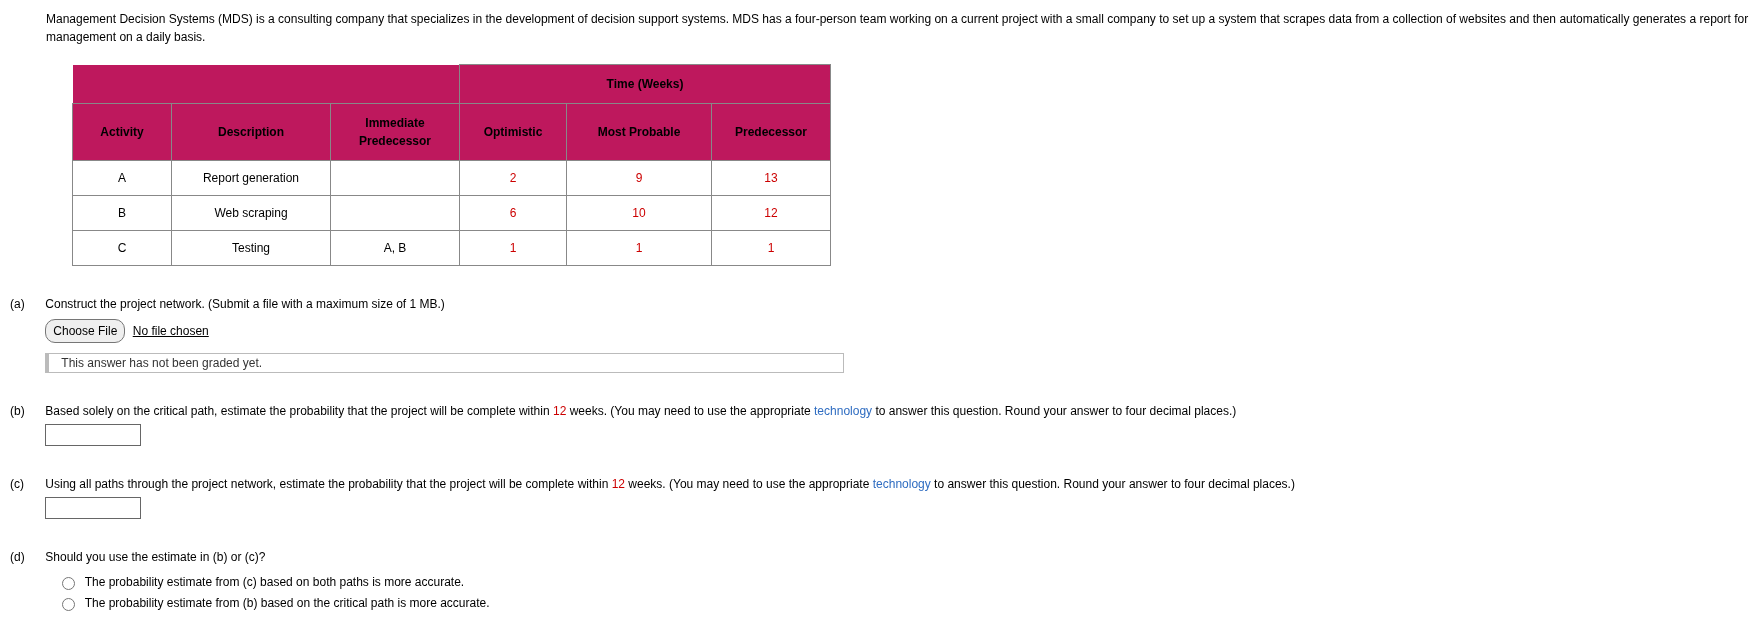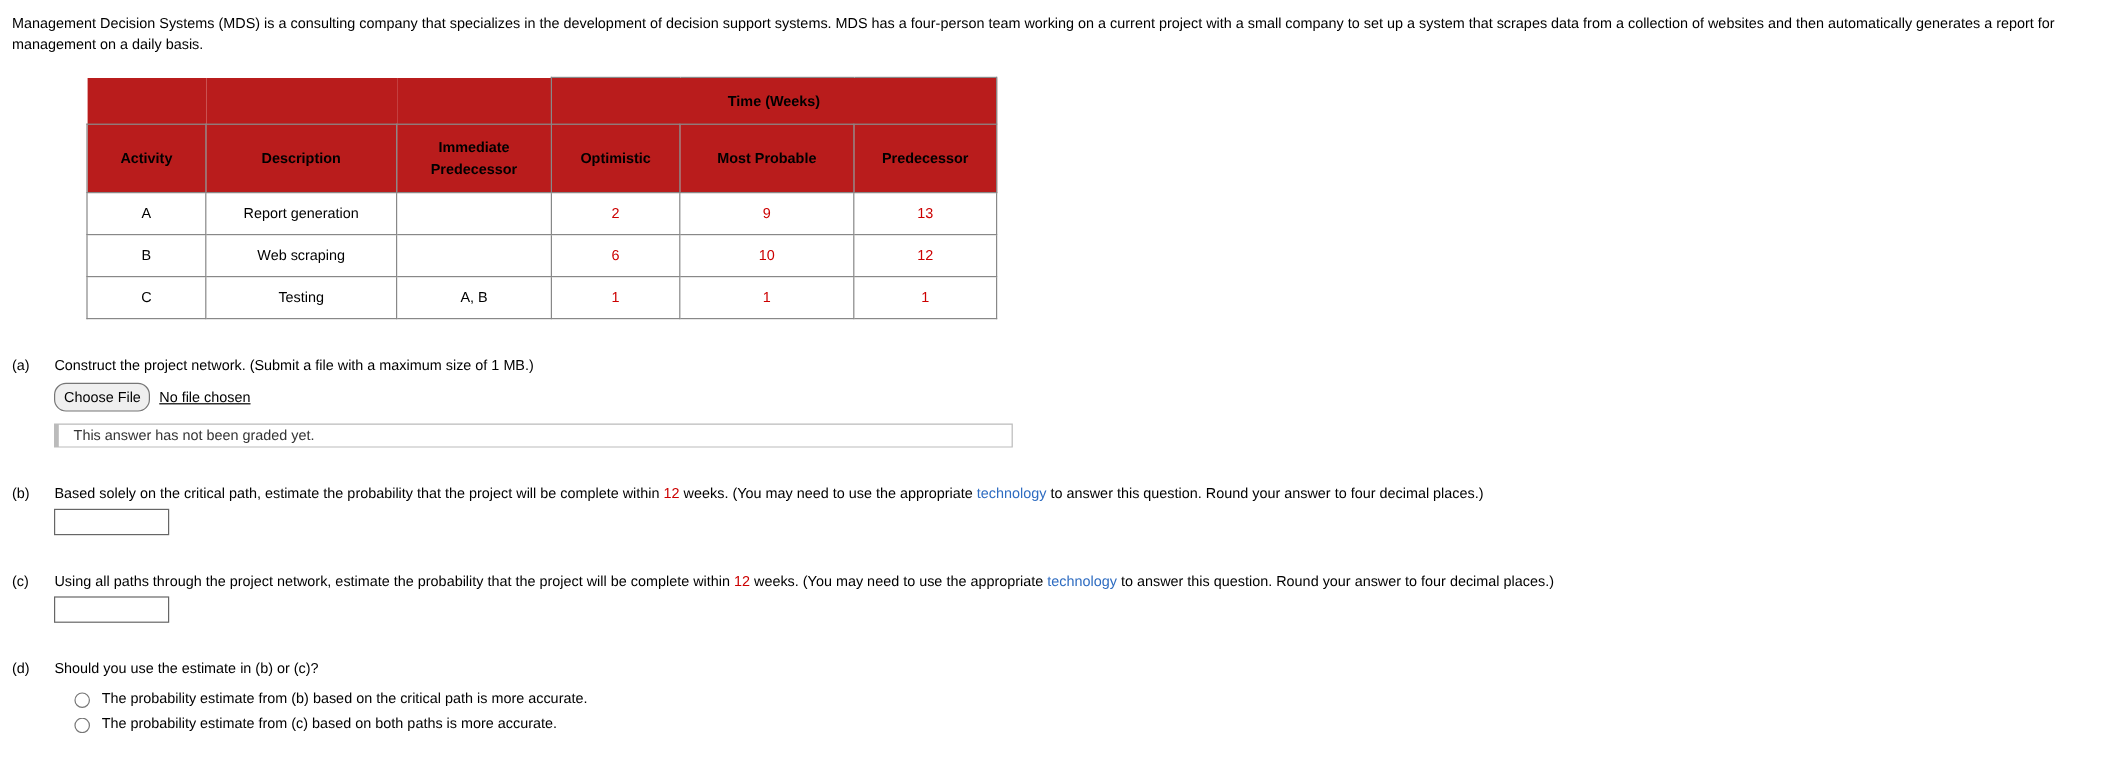--- a/index.html
+++ b/index.html
@@ -4,35 +4,36 @@
 <style>
   body {
     font-family: Verdana, Arial, sans-serif;
     font-size: 12px;
     color: #000;
     margin: 10px;
     line-height: 1.5;
   }
   .intro {
     margin-bottom: 18px;
+    margin-left: 36px;
   }
   table.data {
     border-collapse: collapse;
     margin-left: 62px;
     margin-bottom: 20px;
   }
   table.data td {
     border: 1px solid #888;
     padding: 8px 12px;
     text-align: center;
     font-size: 12px;
     background: #fff;
   }
   table.data tr.header-row td {
-    background: #b91c1c;
+    background: #be185d;
     font-weight: bold;
     padding: 10px 14px;
   }
   table.data td.no-border {
     border: none;
     background: transparent;
   }
   .red { color: #c00; }
   .blue { color: #2e6cc1; }
   .part {
@@ -185,21 +186,21 @@
   </span>
 </div>
 
 <div class="part">
   <span class="part-label">(d)</span>
   <span class="part-body">
     <span>Should you use the estimate in (b) or (c)?</span>
     <div class="radio-group">
       <div class="radio-row">
         <input type="radio" name="d" style="">
-        <label>The probability estimate from (b) based on the critical path is more accurate.</label>
+        <label>The probability estimate from (c) based on both paths is more accurate.</label>
       </div>
       <div class="radio-row">
         <input type="radio" name="d" style="">
-        <label>The probability estimate from (c) based on both paths is more accurate.</label>
+        <label>The probability estimate from (b) based on the critical path is more accurate.</label>
       </div>
     </div>
   </span>
 </div>
 
 </body></html>

